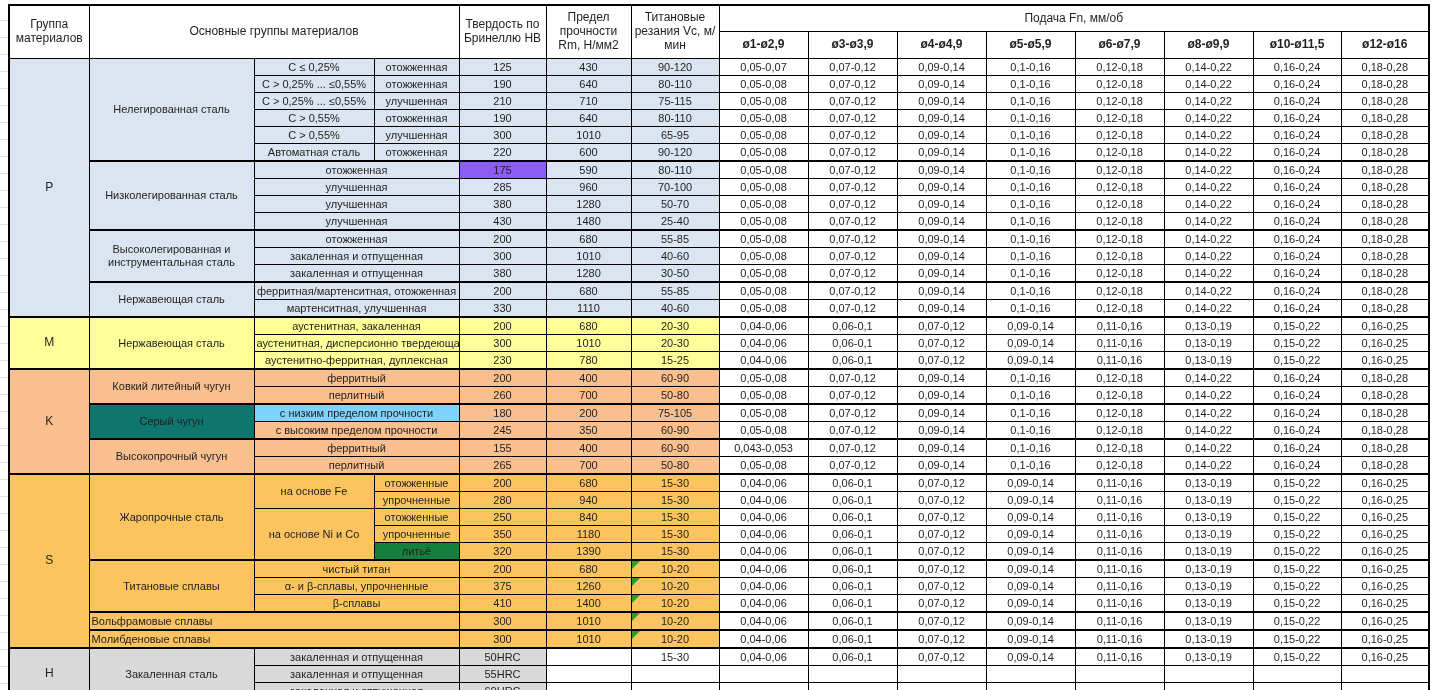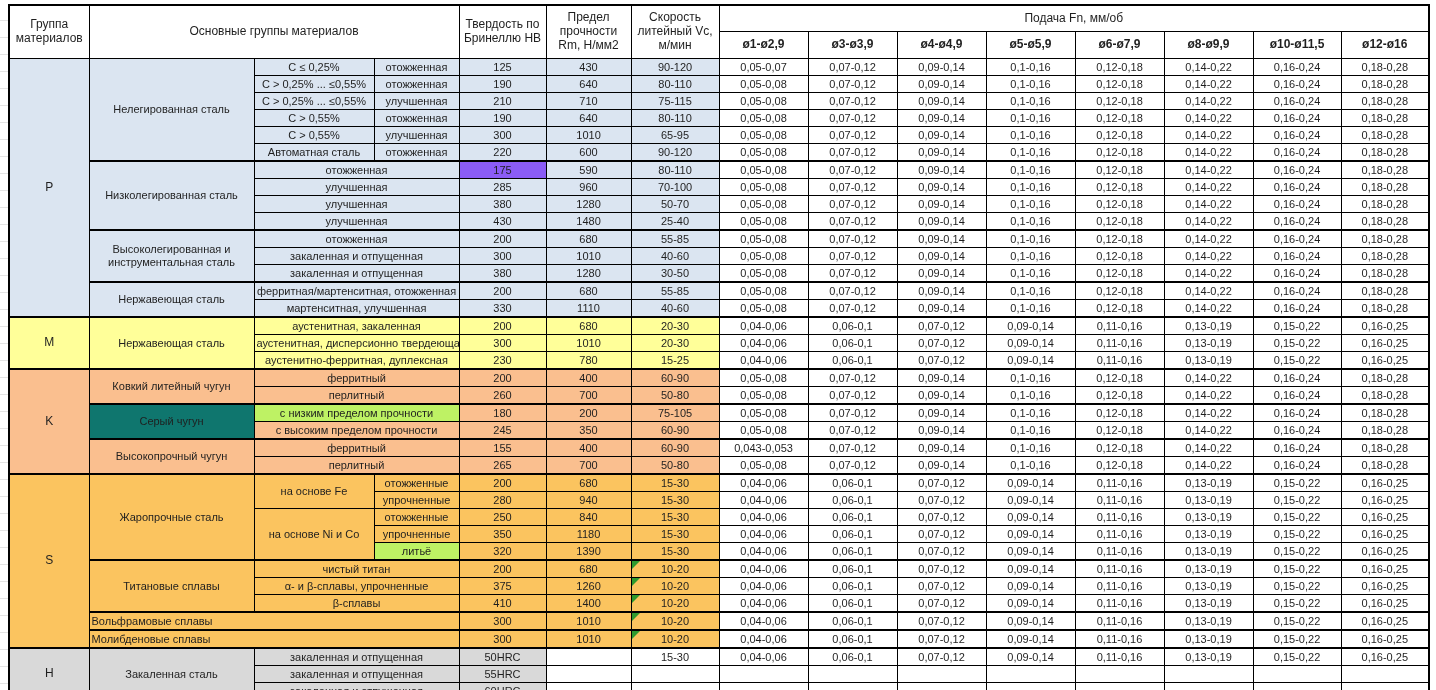--- a/index.html
+++ b/index.html
@@ -46,21 +46,21 @@
         <col style="width:89px">
         <col style="width:88px">
         <col style="width:88px">
     </colgroup>
     <thead>
       <tr class="r1">
         <th rowspan="2">Группа материалов</th>
         <th rowspan="2" colspan="3">Основные группы материалов</th>
         <th rowspan="2">Твердость по Бринеллю HB</th>
         <th rowspan="2">Предел прочности Rm, Н/мм2</th>
-        <th rowspan="2">Скорость литейный Vc, м/мин</th>
+        <th rowspan="2">Титановые резания Vc, м/мин</th>
         <th colspan="8">Подача Fn, мм/об</th>
       </tr>
       <tr class="r2">
         <th class="dia">ø1-ø2,9</th>
         <th class="dia">ø3-ø3,9</th>
         <th class="dia">ø4-ø4,9</th>
         <th class="dia">ø5-ø5,9</th>
         <th class="dia">ø6-ø7,9</th>
         <th class="dia">ø8-ø9,9</th>
         <th class="dia">ø10-ø11,5</th>
@@ -358,21 +358,21 @@
           <td style="background: rgb(255, 255, 255);">0,07-0,12</td>
           <td style="background: rgb(255, 255, 255);">0,09-0,14</td>
           <td style="background: rgb(255, 255, 255);">0,1-0,16</td>
           <td style="background: rgb(255, 255, 255);">0,12-0,18</td>
           <td style="background: rgb(255, 255, 255);">0,14-0,22</td>
           <td style="background: rgb(255, 255, 255);">0,16-0,24</td>
           <td style="background: rgb(255, 255, 255);">0,18-0,28</td>
         </tr>
         <tr class="sec">
           <td rowspan="2" style="background: #0f766e;">Серый чугун</td>
-          <td colspan="2" style="background: #bef264;">с низким пределом прочности</td>
+          <td colspan="2" style="background: #7dd3fc;">с низким пределом прочности</td>
           <td style="background: rgb(250, 191, 143);">180</td>
           <td style="background: rgb(250, 191, 143);">200</td>
           <td style="background: rgb(250, 191, 143);">75-105</td>
           <td style="background: rgb(255, 255, 255);">0,05-0,08</td>
           <td style="background: rgb(255, 255, 255);">0,07-0,12</td>
           <td style="background: rgb(255, 255, 255);">0,09-0,14</td>
           <td style="background: rgb(255, 255, 255);">0,1-0,16</td>
           <td style="background: rgb(255, 255, 255);">0,12-0,18</td>
           <td style="background: rgb(255, 255, 255);">0,14-0,22</td>
           <td style="background: rgb(255, 255, 255);">0,16-0,24</td>
@@ -475,21 +475,21 @@
           <td style="background: rgb(255, 255, 255);">0,04-0,06</td>
           <td style="background: rgb(255, 255, 255);">0,06-0,1</td>
           <td style="background: rgb(255, 255, 255);">0,07-0,12</td>
           <td style="background: rgb(255, 255, 255);">0,09-0,14</td>
           <td style="background: rgb(255, 255, 255);">0,11-0,16</td>
           <td style="background: rgb(255, 255, 255);">0,13-0,19</td>
           <td style="background: rgb(255, 255, 255);">0,15-0,22</td>
           <td style="background: rgb(255, 255, 255);">0,16-0,25</td>
         </tr>
         <tr>
-          <td style="background: #bef264; margin-left: 22px;">литьё</td>
+          <td style="background: #15803d; margin-left: 22px;">литьё</td>
           <td style="background: rgb(251, 196, 95);">320</td>
           <td style="background: rgb(251, 196, 95);">1390</td>
           <td style="background: rgb(251, 196, 95);">15-30</td>
           <td style="background: rgb(255, 255, 255);">0,04-0,06</td>
           <td style="background: rgb(255, 255, 255);">0,06-0,1</td>
           <td style="background: rgb(255, 255, 255);">0,07-0,12</td>
           <td style="background: rgb(255, 255, 255);">0,09-0,14</td>
           <td style="background: rgb(255, 255, 255);">0,11-0,16</td>
           <td style="background: rgb(255, 255, 255);">0,13-0,19</td>
           <td style="background: rgb(255, 255, 255);">0,15-0,22</td>

